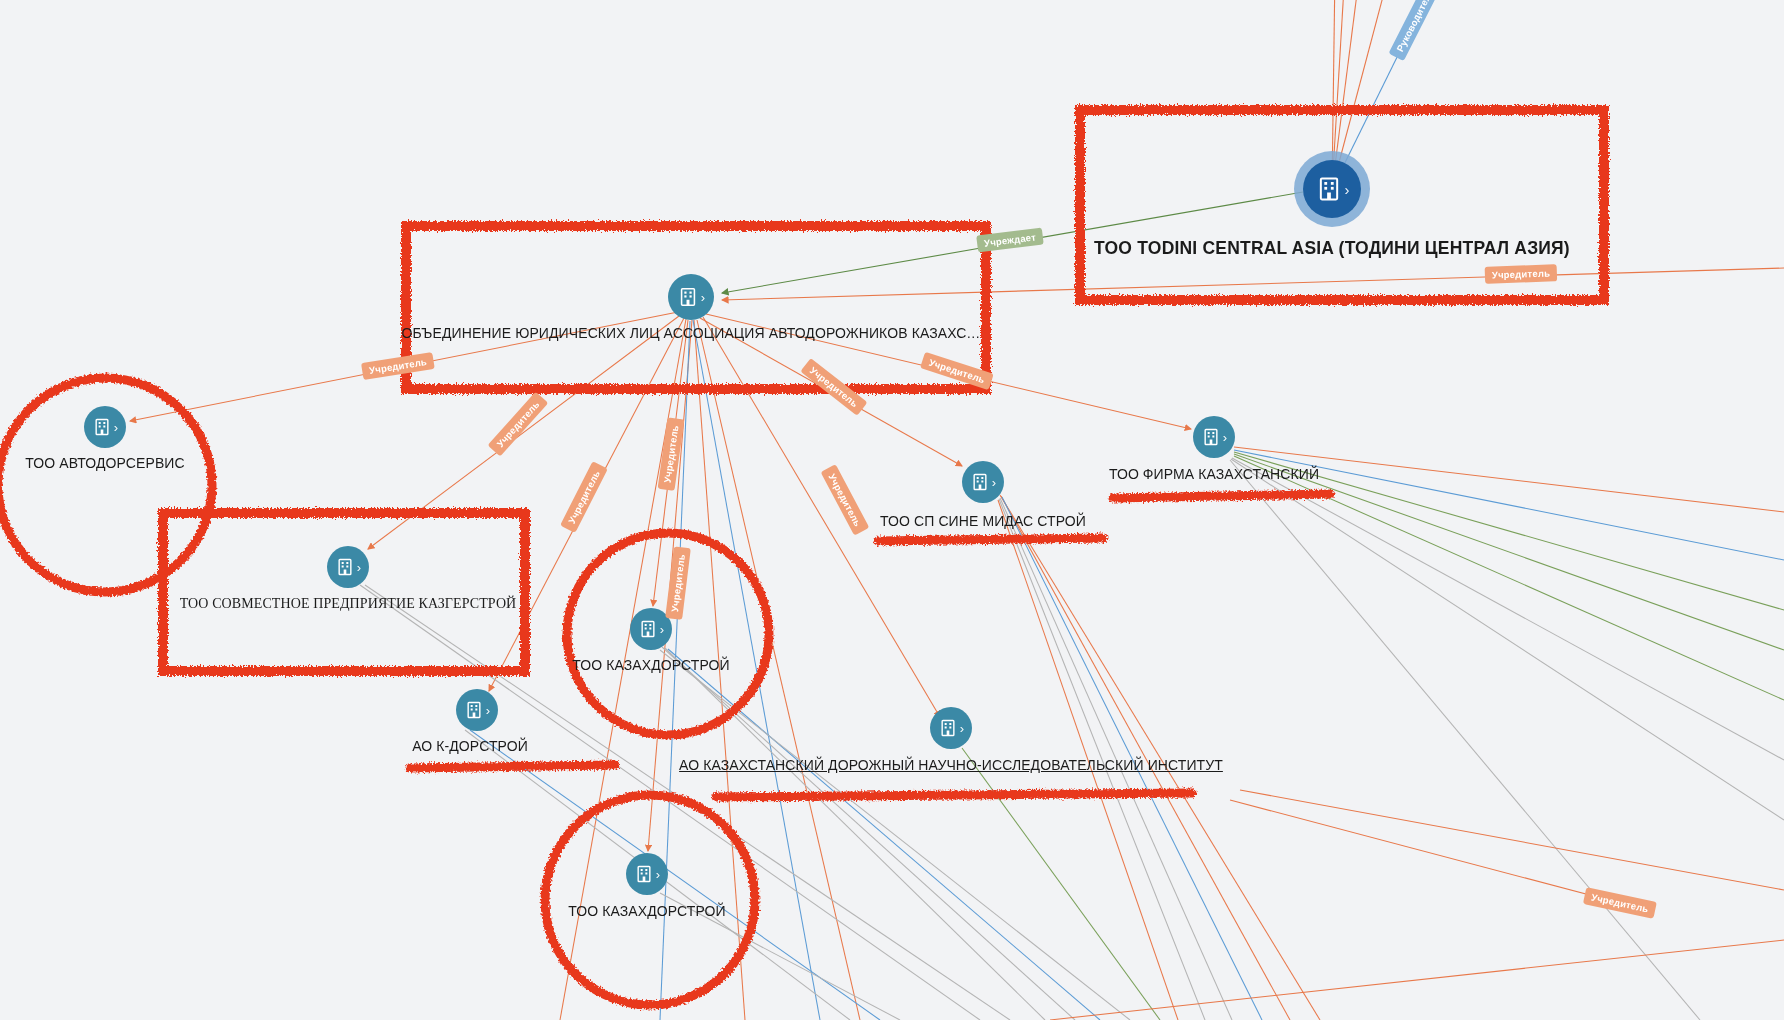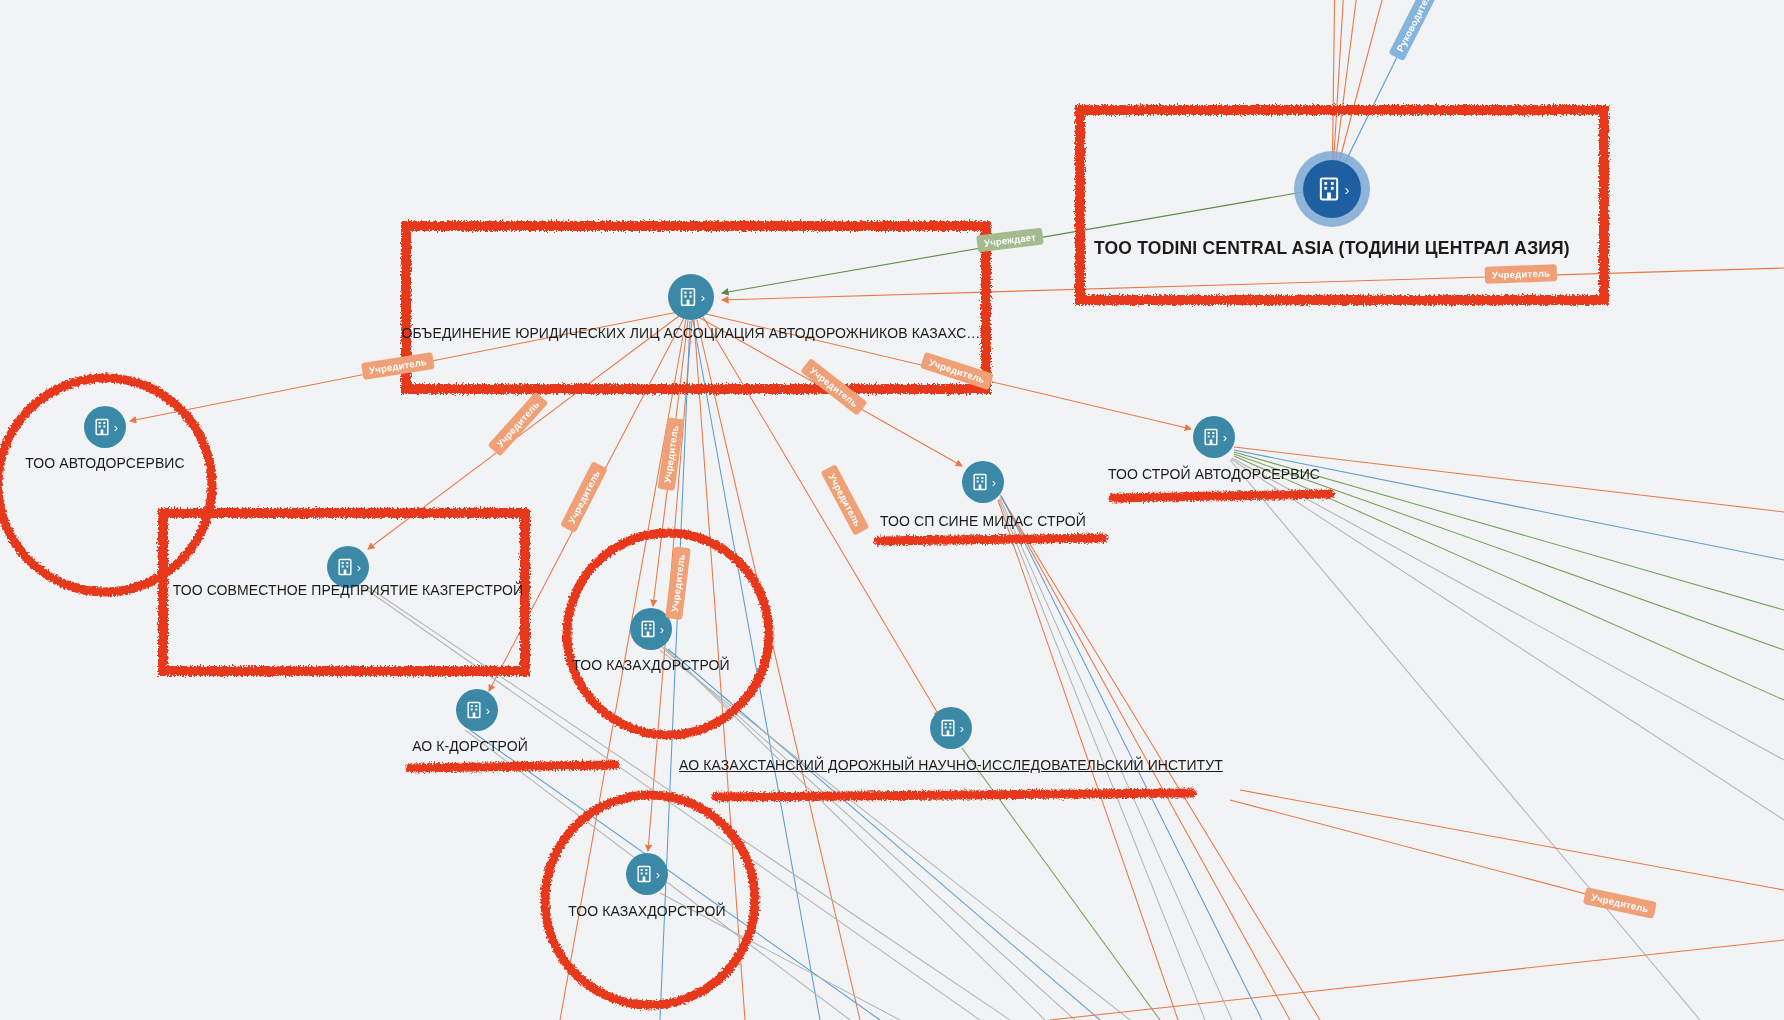--- a/index.html
+++ b/index.html
@@ -313,26 +313,26 @@
             <rect x="10.4" y="15" width="3.2" height="6" fill="#fff"></rect>
           </svg>
           <span class="chev">›</span>
         </div>
       </div>
     </div>
   <div id="labels">
       <div class="nlabel big" style="left: 1332px; top: 238px;">ТОО TODINI CENTRAL ASIA (ТОДИНИ ЦЕНТРАЛ АЗИЯ)</div>
       <div class="nlabel" style="left: 691px; top: 325px;">ОБЪЕДИНЕНИЕ ЮРИДИЧЕСКИХ ЛИЦ АССОЦИАЦИЯ АВТОДОРОЖНИКОВ КАЗАХС…</div>
       <div class="nlabel" style="left: 105px; top: 455px;">ТОО АВТОДОРСЕРВИС</div>
-      <div class="nlabel" style="left: 348px; top: 582px;">ТОО СОВМЕСТНОЕ ПРЕДПРИЯТИЕ КАЗГЕРСТРОЙ</div>
+      <div class="nlabel" style="left: 348px; top: 596px; font-family: Liberation Serif, serif;">ТОО СОВМЕСТНОЕ ПРЕДПРИЯТИЕ КАЗГЕРСТРОЙ</div>
       <div class="nlabel" style="left: 470px; top: 738px;">АО К-ДОРСТРОЙ</div>
       <div class="nlabel" style="left: 651px; top: 657px;">ТОО КАЗАХДОРСТРОЙ</div>
       <div class="nlabel" style="left: 647px; top: 903px;">ТОО КАЗАХДОРСТРОЙ</div>
       <div class="nlabel" style="left: 983px; top: 513px;">ТОО СП СИНЕ МИДАС СТРОЙ</div>
-      <div class="nlabel" style="left: 1214px; top: 466px;">ТОО СТРОЙ АВТОДОРСЕРВИС</div>
+      <div class="nlabel" style="left: 1214px; top: 466px;">ТОО ФИРМА КАЗАХСТАНСКИЙ</div>
       <div class="nlabel" style="left: 951px; top: 757px; text-decoration: underline;">АО КАЗАХСТАНСКИЙ ДОРОЖНЫЙ НАУЧНО-ИССЛЕДОВАТЕЛЬСКИЙ ИНСТИТУТ</div>
     </div>
 <div class="etag establishes" style="left: 1010px; top: 240px; transform: translate(-50%, -50%) rotate(-7deg);">Учреждает</div>
     <div class="etag founder" style="left: 1521px; top: 274px; transform: translate(-50%, -50%) rotate(-2deg);">Учредитель</div>
     <div class="etag director" style="left: 1415px; top: 20px; transform: translate(-50%, -50%) rotate(-63deg);">Руководитель</div>
     <div class="etag founder" style="left: 398px; top: 366px; transform: translate(-50%, -50%) rotate(-9deg);">Учредитель</div>
     <div class="etag founder" style="left: 518px; top: 424px; transform: translate(-50%, -50%) rotate(-48deg);">Учредитель</div>
     <div class="etag founder" style="left: 584px; top: 497px; transform: translate(-50%, -50%) rotate(-63deg);">Учредитель</div>
     <div class="etag founder" style="left: 671px; top: 454px; transform: translate(-50%, -50%) rotate(-82deg);">Учредитель</div>
     <div class="etag founder" style="left: 678px; top: 583px; transform: translate(-50%, -50%) rotate(-83deg);">Учредитель</div>

